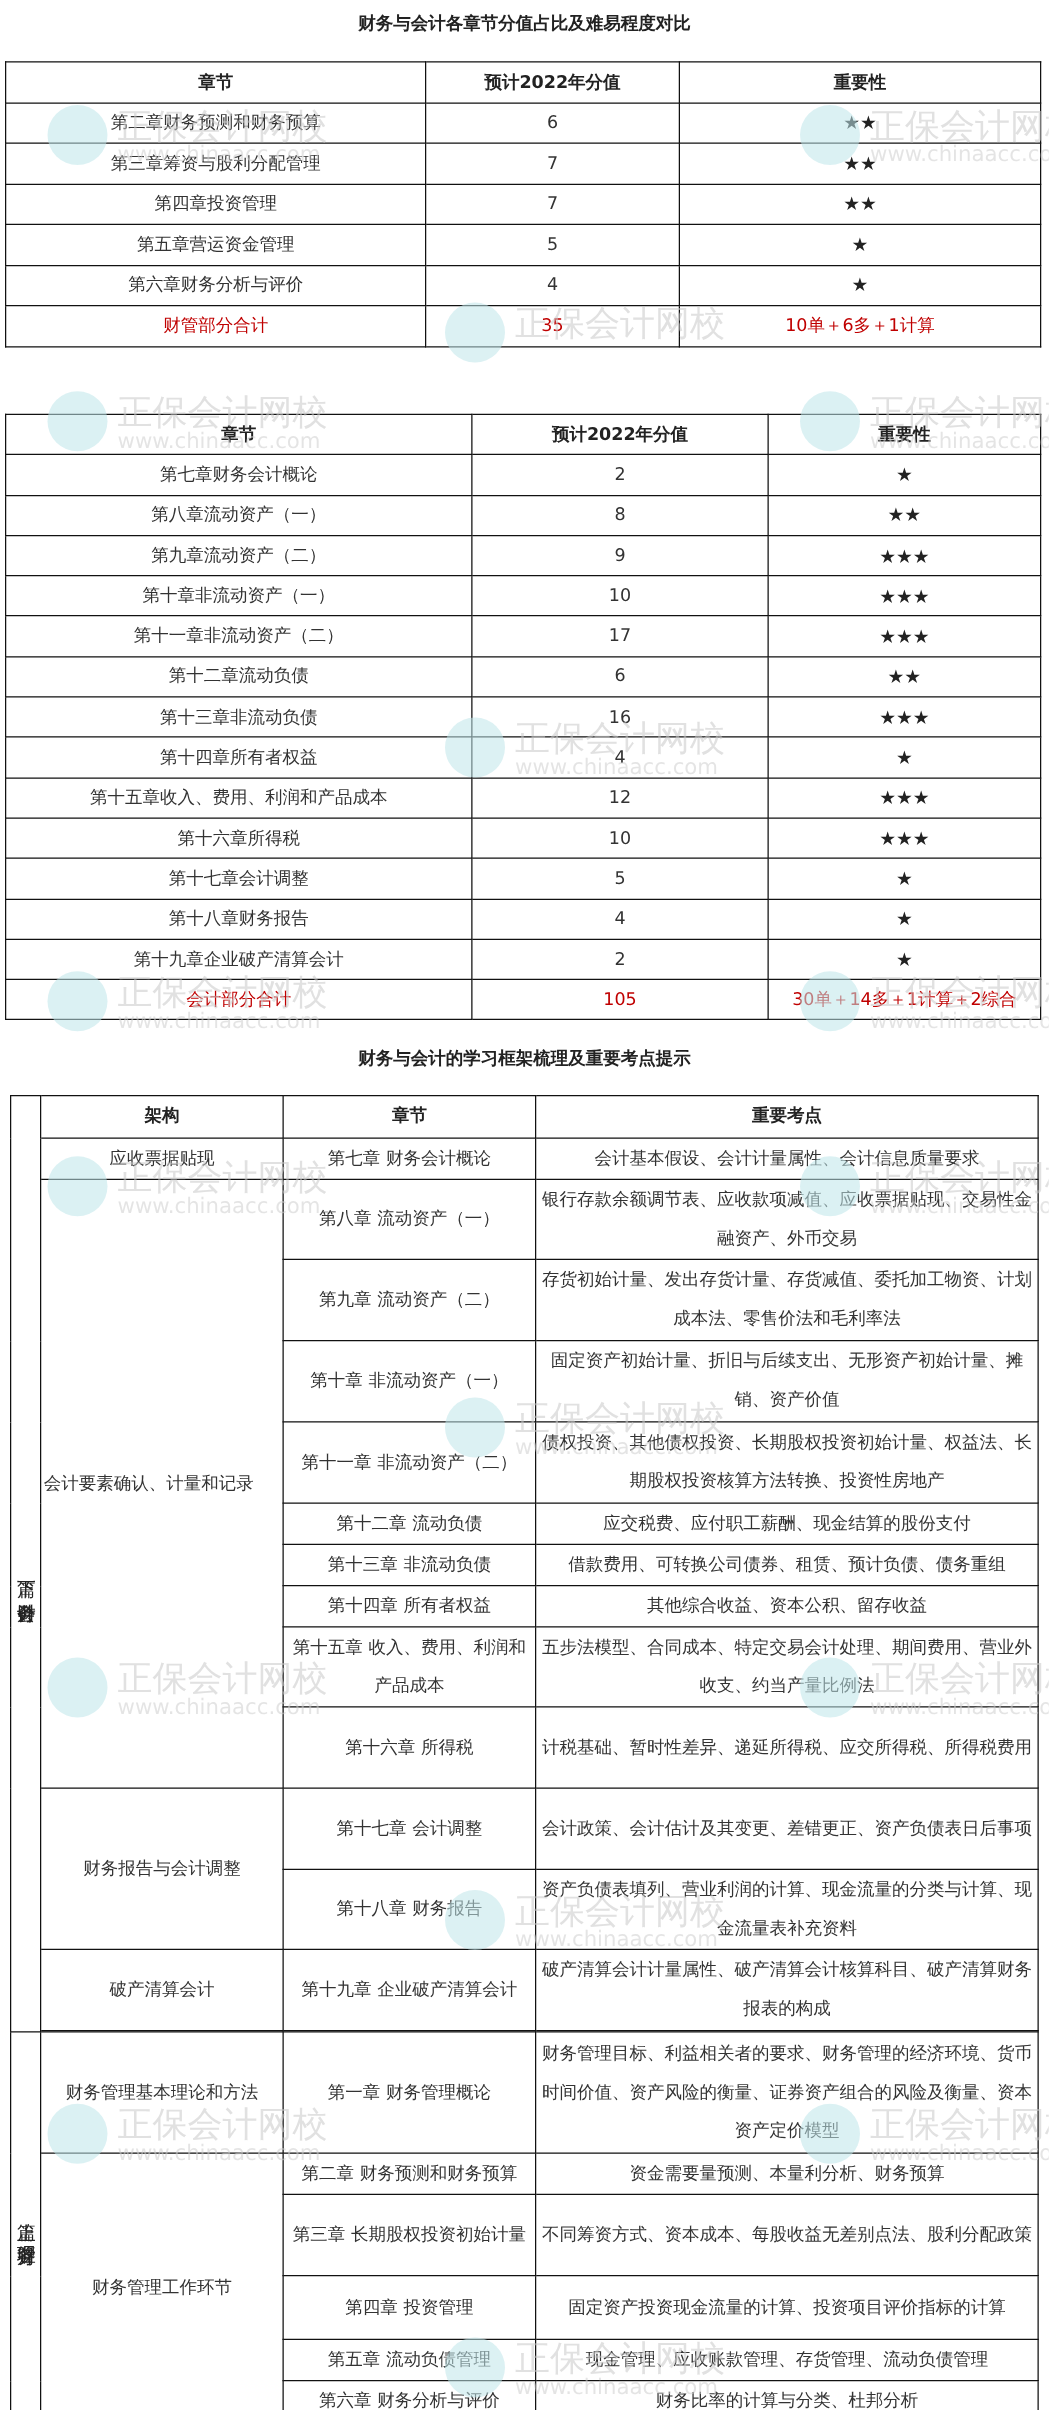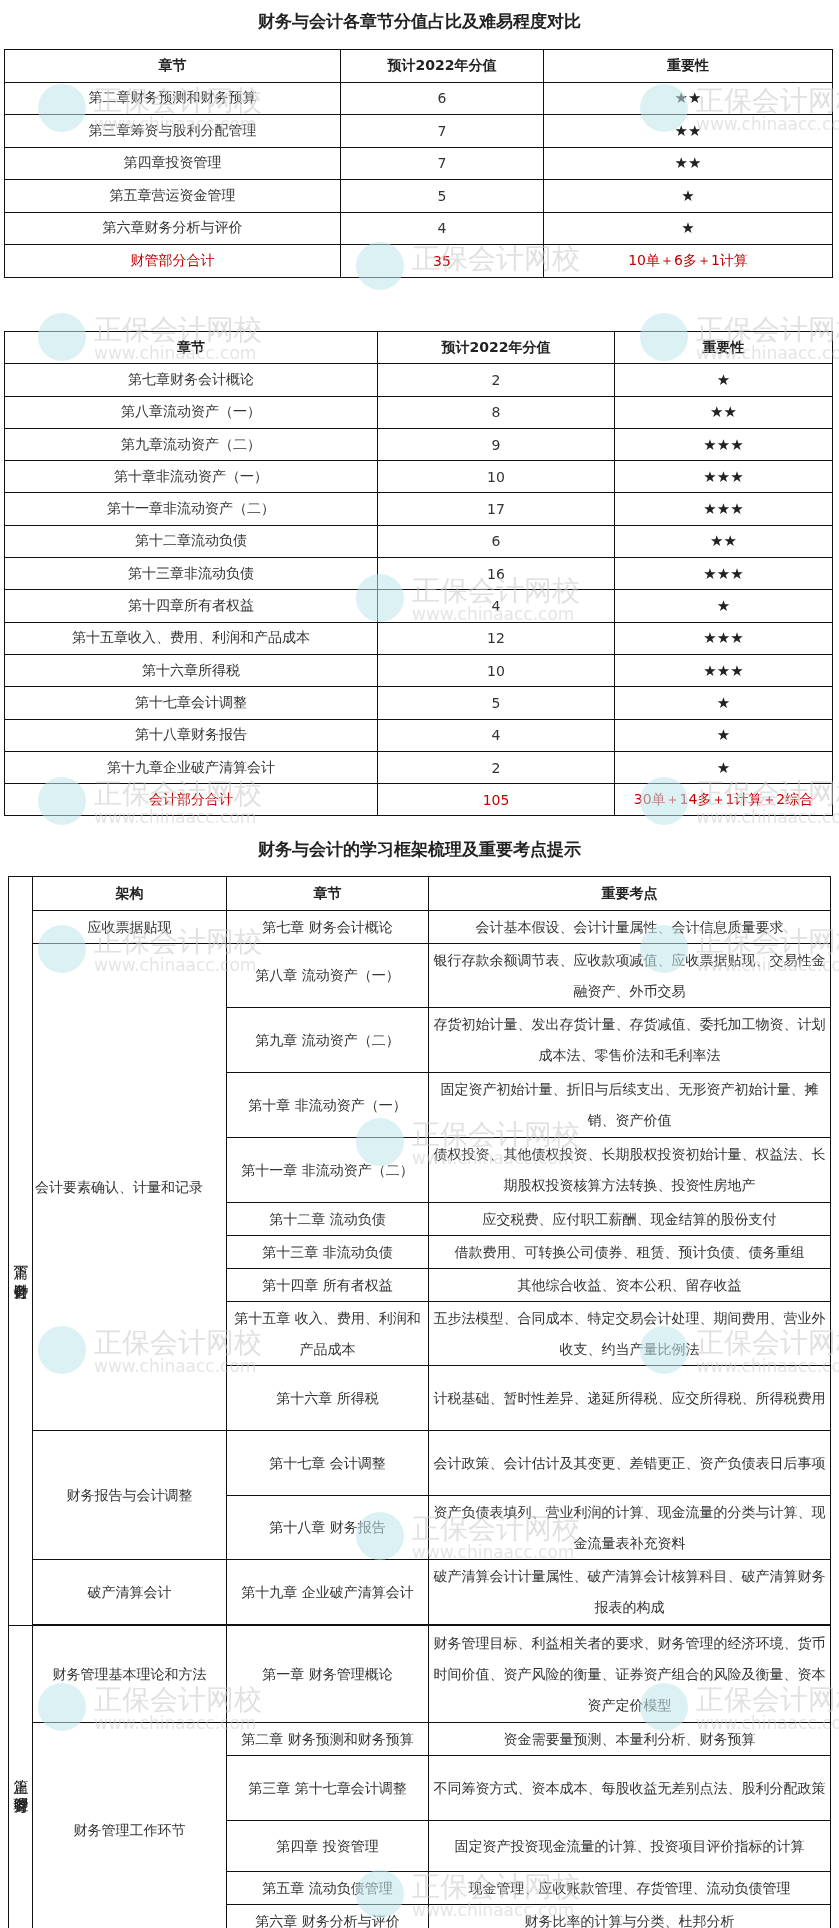--- a/index.html
+++ b/index.html
@@ -1,18 +1,18 @@
 <!DOCTYPE html>
 <html><head>
 <meta charset="utf-8">
 <style>
   html, body { margin:0; padding:0; background:#ffffff; }
   body { width:839px; height:1928px; position:relative; overflow:hidden;
          font-family:"DejaVu Sans","Liberation Sans",sans-serif; color:#333; }
-  .title { position:absolute; left:0; width:839px; text-align:center; font-size:17px; font-weight:bold; color:#222; }
+  .title { position:absolute; left:0; width:839px; text-align:center; font-size:14px; font-weight:bold; color:#222; }
   table { border-collapse:collapse; position:absolute; table-layout:fixed; }
   td, th { border:1.5px solid #111; text-align:center; font-size:14px; font-weight:normal; color:#333; padding:0 2px; }
   th { font-weight:bold; color:#222; }
   .red { color:#c00000; }
   .star { font-size:15px; color:#222; letter-spacing:0; }
   #t1 { left:4px; top:49px; width:828px; }
   #t1 td, #t1 th { height:31.5px; }
   #t2 { left:4px; top:331px; width:828px; }
   #t2 td, #t2 th { height:31.3px; }
   #t3 { left:8px; top:876px; width:822px; }
@@ -242,21 +242,21 @@
     <td>财务管理基本理论和方法</td>
     <td>第一章 财务管理概论</td>
     <td class="pts">财务管理目标、利益相关者的要求、财务管理的经济环境、货币时间价值、资产风险的衡量、证券资产组合的风险及衡量、资本资产定价模型</td>
   </tr>
   <tr style="height:33px">
     <td rowspan="5">财务管理工作环节</td>
     <td>第二章 财务预测和财务预算</td>
     <td class="pts">资金需要量预测、本量利分析、财务预算</td>
   </tr>
   <tr style="height:65px">
-    <td>第三章 第十七章会计调整</td>
+    <td>第三章 长期股权投资初始计量</td>
     <td class="pts">不同筹资方式、资本成本、每股收益无差别点法、股利分配政策</td>
   </tr>
   <tr style="height:51px">
     <td>第四章 投资管理</td>
     <td class="pts">固定资产投资现金流量的计算、投资项目评价指标的计算</td>
   </tr>
   <tr style="height:33px">
     <td>第五章 流动负债管理</td>
     <td class="pts">现金管理、应收账款管理、存货管理、流动负债管理</td>
   </tr>

